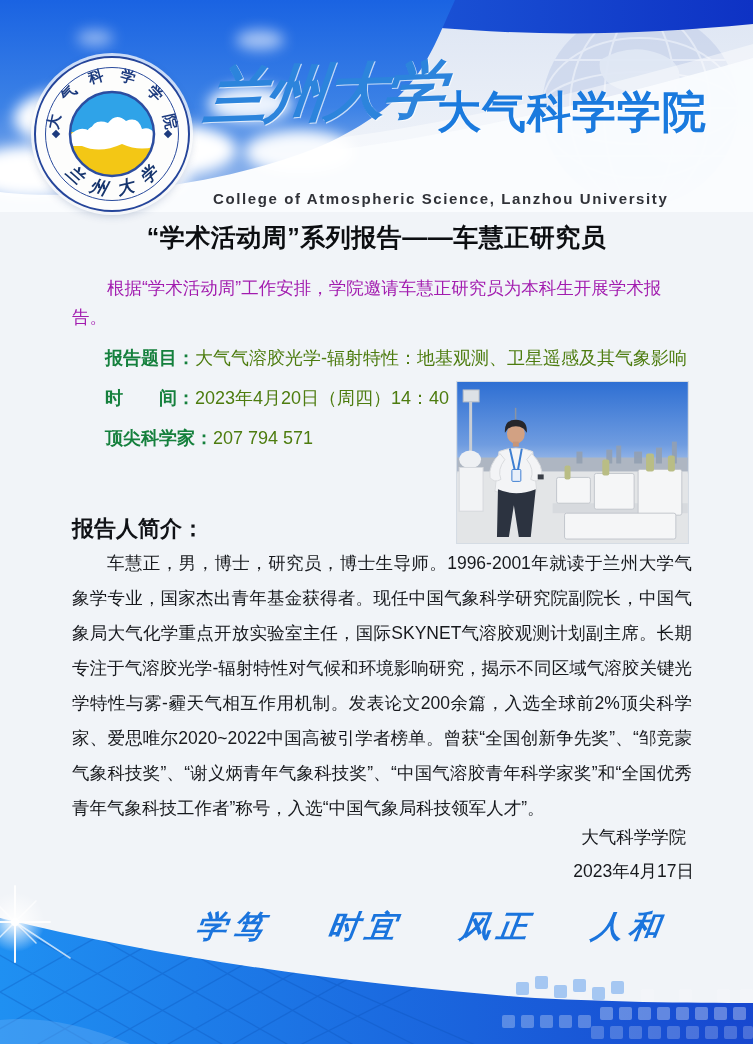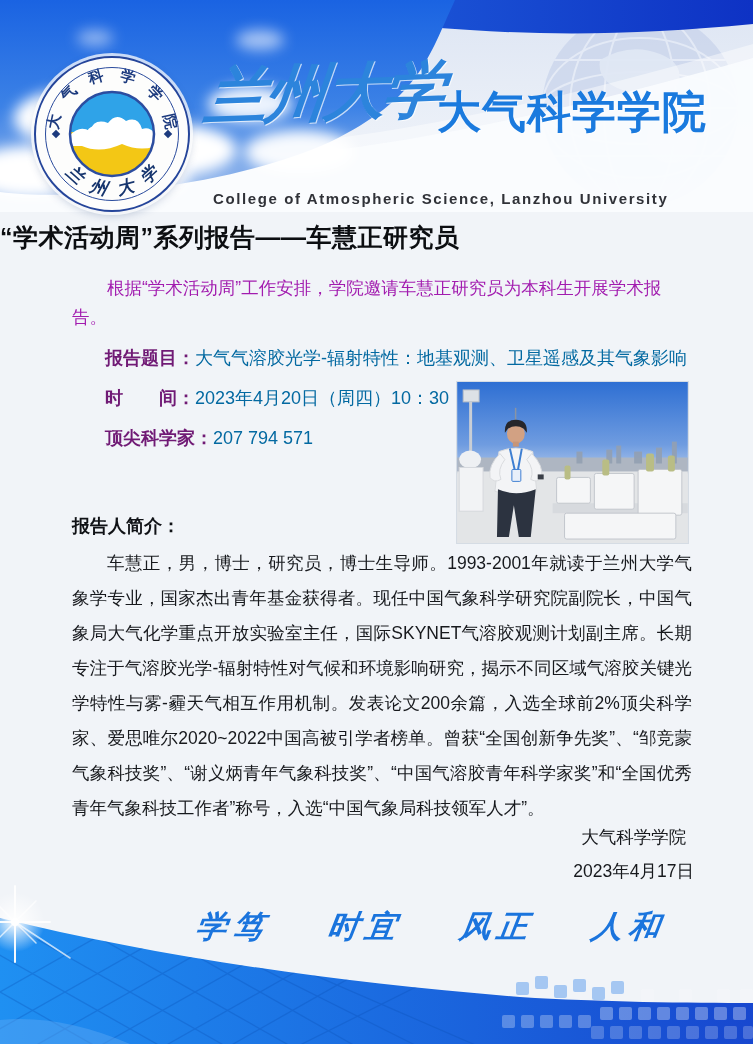--- a/index.html
+++ b/index.html
@@ -36,33 +36,33 @@
   .college-name{
     position:absolute;left:437px;top:90px;font-size:44px;line-height:1;font-weight:900;
     color:#1a7ade;letter-spacing:1px;white-space:nowrap;text-shadow:1px 1px 0 rgba(255,255,255,.6);
   }
   .english-line{
     position:absolute;left:213px;top:153px;font-size:15px;font-weight:700;
     letter-spacing:1.6px;color:#303238;white-space:nowrap;margin-top:37px;
   }
 
   
-  .title{position:absolute;left:0;top:221px;width:753px;text-align:left;
+  .title{position:absolute;left:0;top:221px;width:753px;text-align:center;
     font-size:25px;font-weight:700;color:#0c0e11;letter-spacing:.5px;}
   .intro{position:absolute;left:72px;top:274px;width:622px;margin:0;
     font-size:17.5px;line-height:1.65;text-indent:2em;color:#a21caf;}
   .details{position:absolute;left:105px;top:338px;width:620px;}
   .detail-row{height:40px;line-height:40px;white-space:nowrap;font-size:18px;}
-  .dl{font-weight:700;color:#701a75;}
-  .dv{font-weight:400;color:#0369a1;}
+  .dl{font-weight:700;color:#15803d;}
+  .dv{font-weight:400;color:#4d7c0f;}
 
   .photo{position:absolute;left:457px;top:382px;width:231px;height:161px;
     box-shadow:0 0 0 1px rgba(90,110,140,.18);background:#dfe3e8;}
 
-  .bio-heading{position:absolute;left:72px;top:514px;font-size:18px;font-weight:700;color:#101216;}
+  .bio-heading{position:absolute;left:72px;top:514px;font-size:22px;font-weight:700;color:#101216;}
   .bio{position:absolute;left:72px;top:546px;width:620px;margin:0;font-size:17.5px;
     line-height:35px;text-align:justify;text-indent:2em;color:#17191d;}
   .signature{position:absolute;right:59px;top:820px;text-align:center;font-size:17.5px;line-height:34px;color:#17191d;}
 
   
   .footer{position:absolute;left:0;top:870px;width:753px;height:174px;}
   .footer-bg{position:absolute;left:0;top:0;}
   .motto{position:absolute;left:196px;top:36px;display:flex;gap:58px;z-index:2;}
   .motto span{
     font-size:31px;font-weight:900;font-style:italic;color:#1a74dd;letter-spacing:6px;
@@ -179,21 +179,21 @@
   </div>
 
   <div class="title">“学术活动周”系列报告——车慧正研究员</div>
   <p class="intro">根据“学术活动周”工作安排，学院邀请车慧正研究员为本科生开展学术报告。</p>
 
   <div class="details">
     <div class="detail-row">
       <span class="dl">报告题目：</span><span class="dv">大气气溶胶光学-辐射特性：地基观测、卫星遥感及其气象影响</span>
     </div>
     <div class="detail-row">
-      <span class="dl">时　　间：</span><span class="dv">2023年4月20日（周四）10：30</span>
+      <span class="dl">时　　间：</span><span class="dv">2023年4月20日（周四）14：40</span>
     </div>
     <div class="detail-row">
       <span class="dl">顶尖科学家：</span><span class="dv">207 794 571</span>
     </div>
   </div>
 
   <div class="photo">
     <svg width="231" height="161" viewBox="0 0 232 162" aria-hidden="true">
       <defs>
         <linearGradient id="psky" x1="0" y1="0" x2="0" y2="1">
@@ -242,21 +242,21 @@
           <path d="M13,31 L18,53 M25,31 L21,53" stroke="#3e7fd2" stroke-width="2" fill="none"></path>
           <rect x="15" y="52" width="9" height="12" rx="1" fill="#e9f0fa" stroke="#3e7fd2"></rect>
           <rect x="41" y="57" width="6" height="5" fill="#3a3f48"></rect>
           <path d="M1,72 L0,120 L12,120 L17,88 L22,120 L34,120 L39,72 Q19,80 1,72 Z" fill="#2c3340"></path>
         </g>
       </g>
     </svg>
   </div>
 
   <div class="bio-heading">报告人简介：</div>
-  <p class="bio">车慧正，男，博士，研究员，博士生导师。1993-2001年就读于兰州大学气象学专业，国家杰出青年基金获得者。现任中国气象科学研究院副院长，中国气象局大气化学重点开放实验室主任，国际SKYNET气溶胶观测计划副主席。长期专注于气溶胶光学-辐射特性对气候和环境影响研究，揭示不同区域气溶胶关键光学特性与雾-霾天气相互作用机制。发表论文200余篇，入选全球前2%顶尖科学家、爱思唯尔2020~2022中国高被引学者榜单。曾获“全国创新争先奖”、“邹竞蒙气象科技奖”、“谢义炳青年气象科技奖”、“中国气溶胶青年科学家奖”和“全国优秀青年气象科技工作者”称号，入选“中国气象局科技领军人才”。</p>
+  <p class="bio">车慧正，男，博士，研究员，博士生导师。1996-2001年就读于兰州大学气象学专业，国家杰出青年基金获得者。现任中国气象科学研究院副院长，中国气象局大气化学重点开放实验室主任，国际SKYNET气溶胶观测计划副主席。长期专注于气溶胶光学-辐射特性对气候和环境影响研究，揭示不同区域气溶胶关键光学特性与雾-霾天气相互作用机制。发表论文200余篇，入选全球前2%顶尖科学家、爱思唯尔2020~2022中国高被引学者榜单。曾获“全国创新争先奖”、“邹竞蒙气象科技奖”、“谢义炳青年气象科技奖”、“中国气溶胶青年科学家奖”和“全国优秀青年气象科技工作者”称号，入选“中国气象局科技领军人才”。</p>
 
   <div class="signature">
     <div>大气科学学院</div>
     <div>2023年4月17日</div>
   </div>
 
   <div class="footer">
     <div class="motto">
       <span>学笃</span>
       <span>时宜</span>

